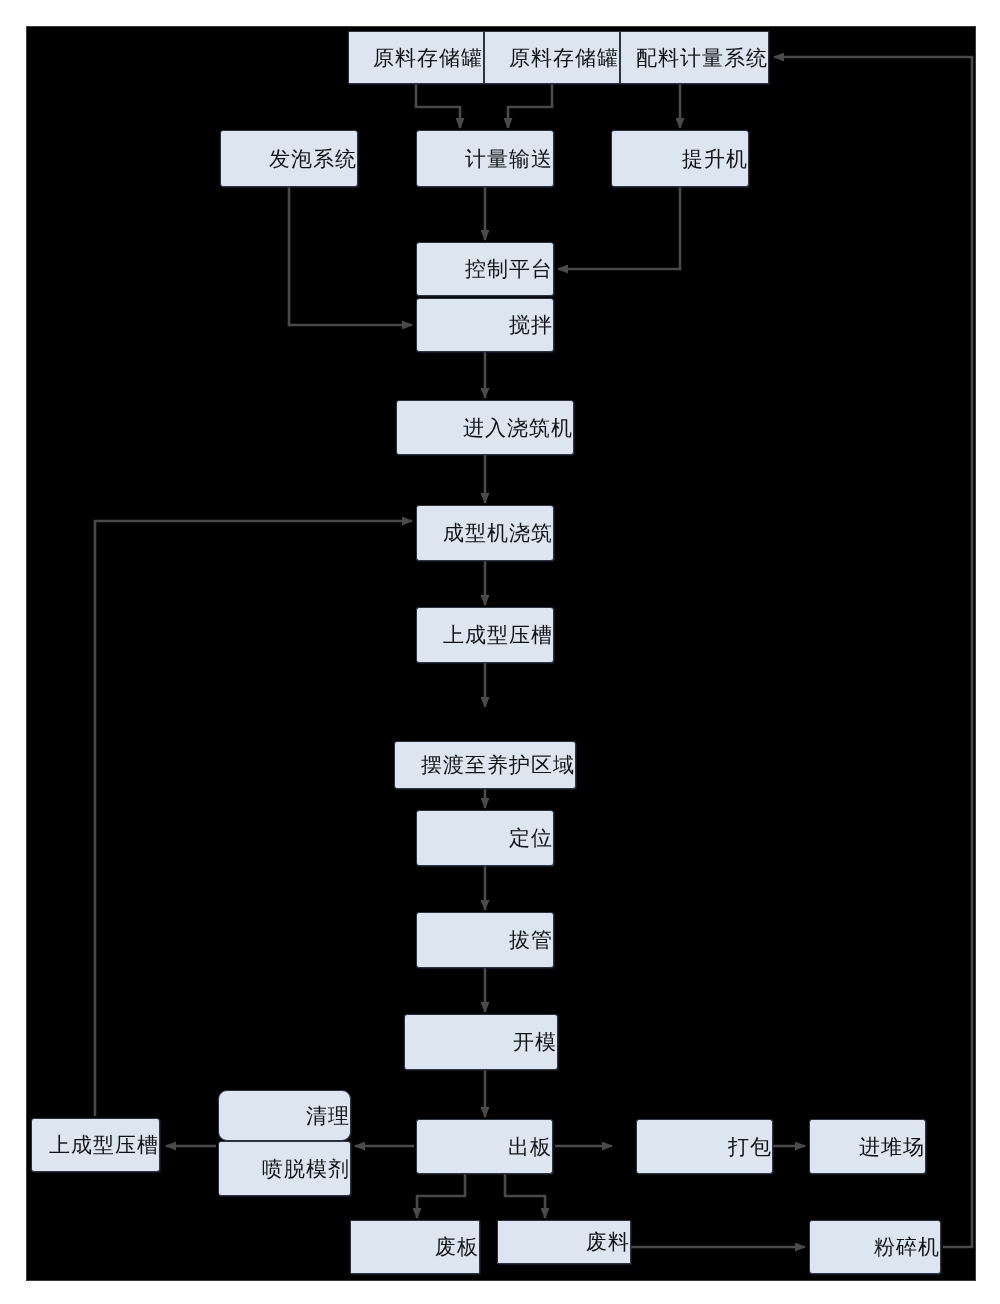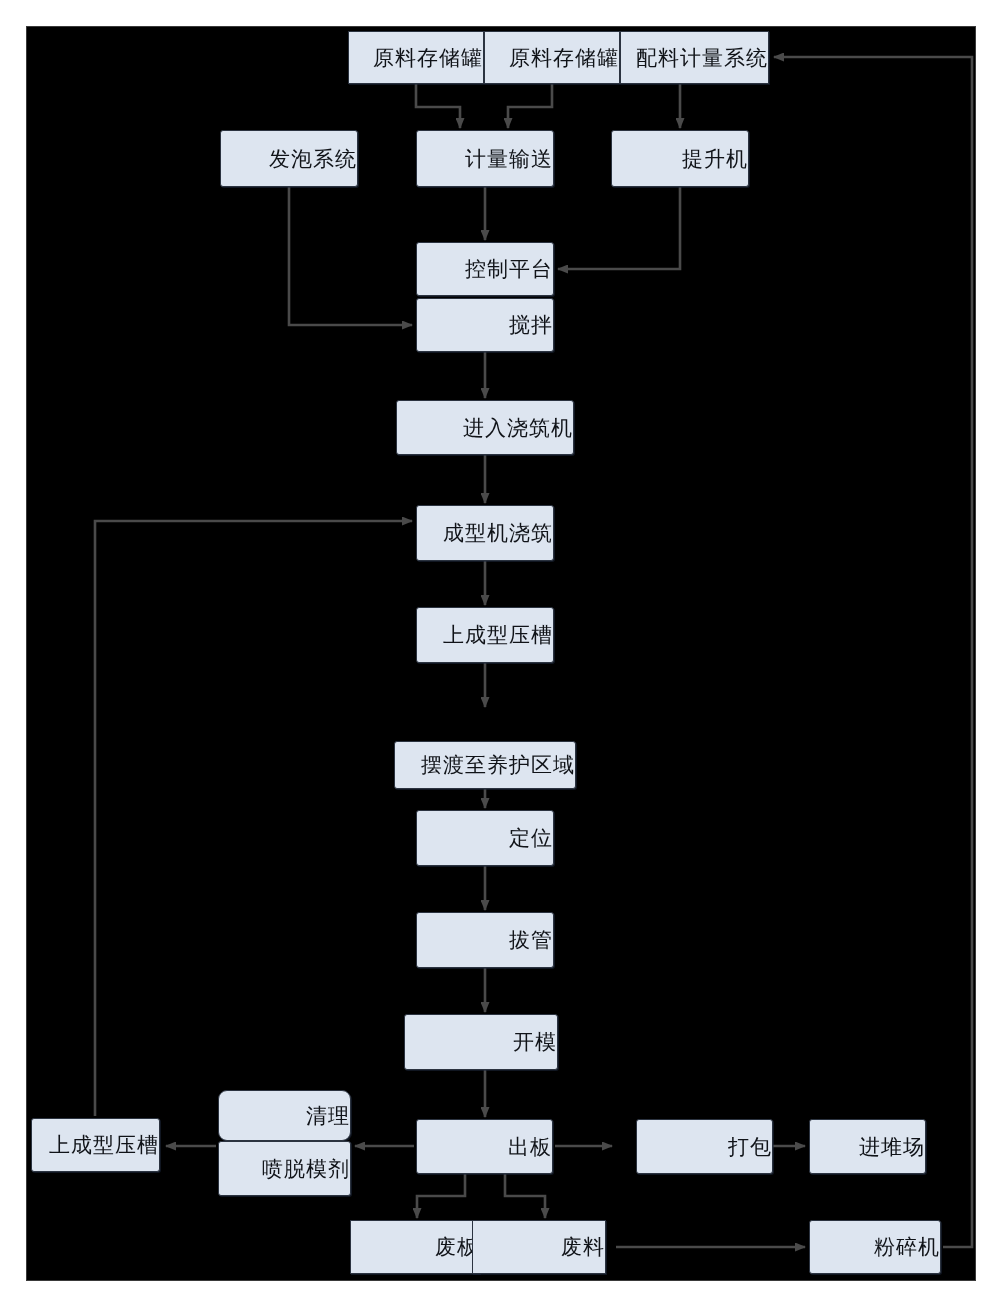--- a/index.html
+++ b/index.html
@@ -172,20 +172,20 @@
       </div>
       <div class="node" style="left: 616px; top: 1119px; width: 137px; height: 55px; margin-left: 20px;">
         <span>打包</span>
       </div>
       <div class="node" style="left: 809px; top: 1119px; width: 117px; height: 55px;">
         <span>进堆场</span>
       </div>
       <div class="node sq" style="left: 350px; top: 1220px; width: 130px; height: 54px;">
         <span>废板</span>
       </div>
-      <div class="node sq" style="left: 472px; top: 1220px; width: 134px; height: 54px;">
+      <div class="node sq" style="left: 497px; top: 1220px; width: 134px; height: 44px;">
         <span>废料</span>
       </div>
       <div class="node" style="left: 809px; top: 1220px; width: 132px; height: 54px;">
         <span>粉碎机</span>
       </div>
     </div>
 </div>
 
 </body></html>

